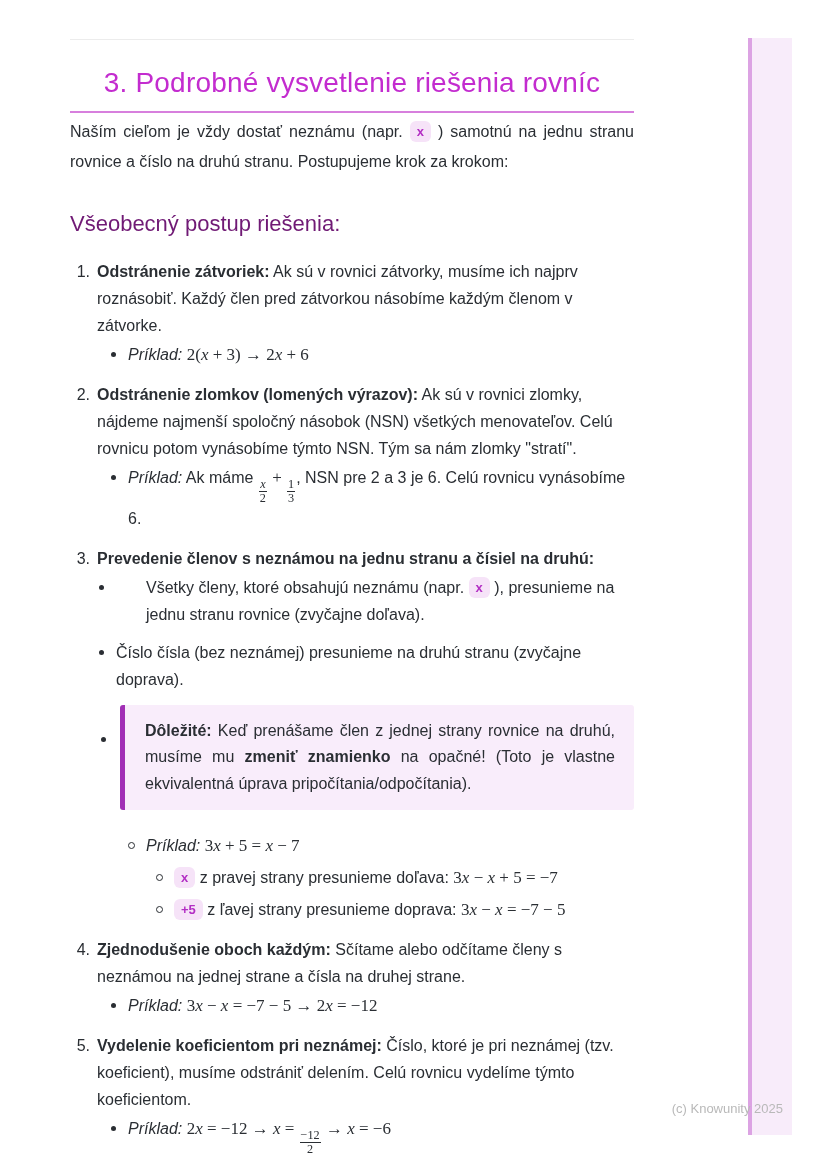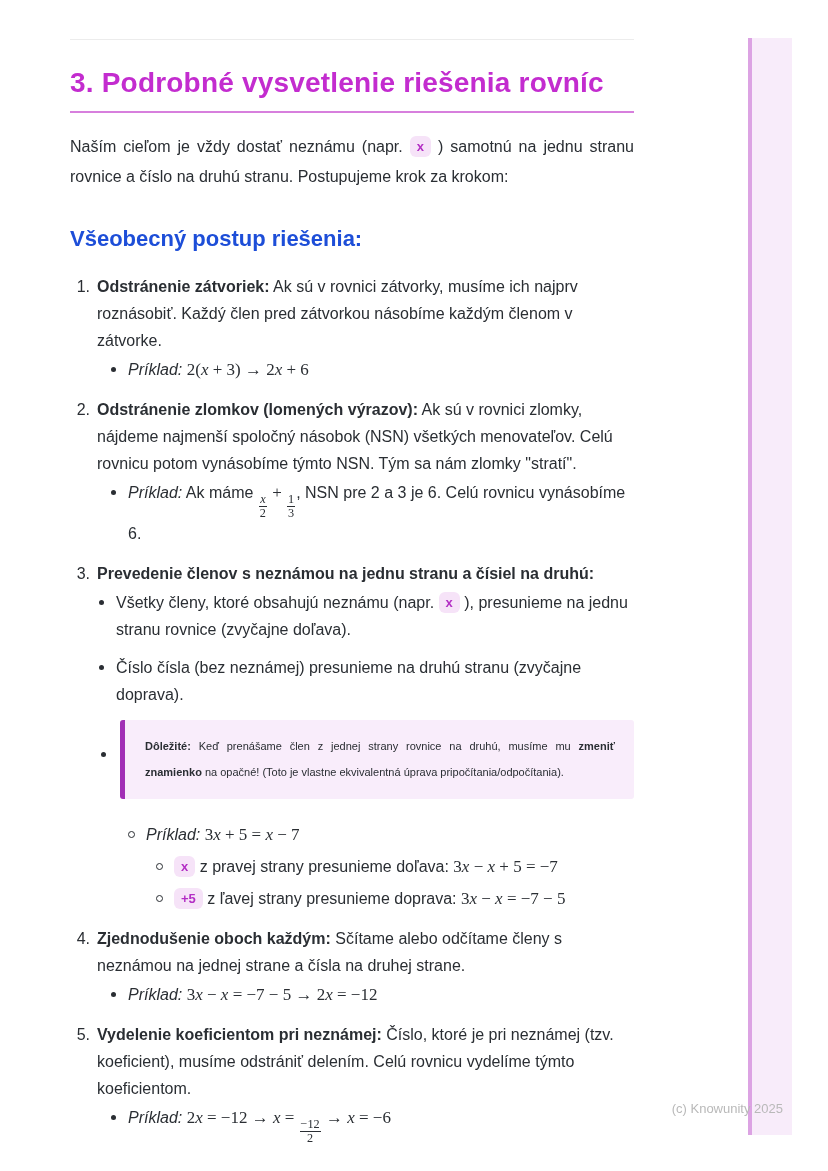--- a/index.html
+++ b/index.html
@@ -10,61 +10,61 @@
     color:#2a2e33;
     -webkit-font-smoothing:antialiased;
   }
   .side-bar{
     position:absolute;left:748px;top:38px;width:40px;height:1097px;
     background:#f8ecfa;border-left:4px solid #dca3e3;z-index:1;
   }
   .content{position:absolute;left:70px;top:0;width:564px;z-index:2;}
   .top-divider{margin-top:39px;height:1px;background:#ececec;}
   h1.page-title{
-    margin:26px 0 0 0;font-size:28px;line-height:34px;font-weight:700;
+    margin:26px 0 0 0;font-size:28px;line-height:34px;font-weight:400;
     color:#c32ccf;letter-spacing:.2px;
-    padding-bottom:11px;border-bottom:2px solid #d77fdd;
+    padding-bottom:11px;border-bottom:2px solid #d77fdd;text-align:center;
   }
   .intro{
-    margin-top:19px;font-size:16px;line-height:30px;text-align:justify;
+    margin-top:4px;font-size:16px;line-height:30px;text-align:justify;
   }
   h2.section-heading{
-    margin:33px 0 0 0;font-size:22px;line-height:27px;font-weight:700;color:#1d4ed8;
+    margin:33px 0 0 0;font-size:22px;line-height:27px;font-weight:400;color:#701a75;
   }
   .steps{margin-top:21px;}
   .step{display:flex;margin-bottom:13px;}
   .step-num{width:20px;text-align:right;margin-right:7px;font-size:16px;line-height:27px;flex:none;}
   .step-content{flex:1;font-size:16px;line-height:27px;}
   .lead{font-weight:700;}
   .row{display:flex;margin-top:2px;}
   .bullet-disc{
     flex:none;width:5px;height:5px;border-radius:50%;background:#2a2e33;
     margin:11px 12px 0 14px;
   }
   .bullet-circle{
     flex:none;width:5px;height:5px;border-radius:50%;border:1.5px solid #2a2e33;
     margin:10px 11px 0 0;box-sizing:content-box;
   }
   .ind1 .bullet-circle{margin-left:31px;}
   .ind2 .bullet-circle{margin-left:59px;}
   .row-body{flex:1;line-height:27px;}
-  .gap-top{}
+  .gap-top{gap:30px;}
   .plabel{font-style:italic;}
   .math{font-family:"Liberation Serif","DejaVu Serif",serif;font-size:17px;}
   .badge{
     display:inline-block;background:#f6e3f8;color:#b32ec4;font-weight:700;
     font-size:13px;line-height:13px;padding:4px 7px;border-radius:6px;
     position:relative;top:-1px;
   }
   .callout-row{display:flex;margin:12px 0 22px 0;}
   .callout-row .bullet-disc{margin:32px 0 0 4px;}
   .callout{
     flex:1;margin-left:14px;background:#f9edfb;border-left:5px solid #a12fb5;
     border-radius:3px;padding:13px 19px 13px 20px;
-    font-size:11px;line-height:26.5px;text-align:justify;
+    font-size:16px;line-height:26.5px;text-align:justify;
   }
   .frac{
     display:inline-flex;flex-direction:column;align-items:center;
     vertical-align:-5px;line-height:1.05;font-size:0.72em;margin:0 1px;
   }
   .frac .fr-num{border-bottom:1px solid currentColor;padding:0 1px;}
   .frac .fr-den{padding:0 1px;}
   .footer{
     position:absolute;top:1101px;left:8px;width:775px;text-align:right;
     font-size:13px;color:#b9b9b9;z-index:3;

